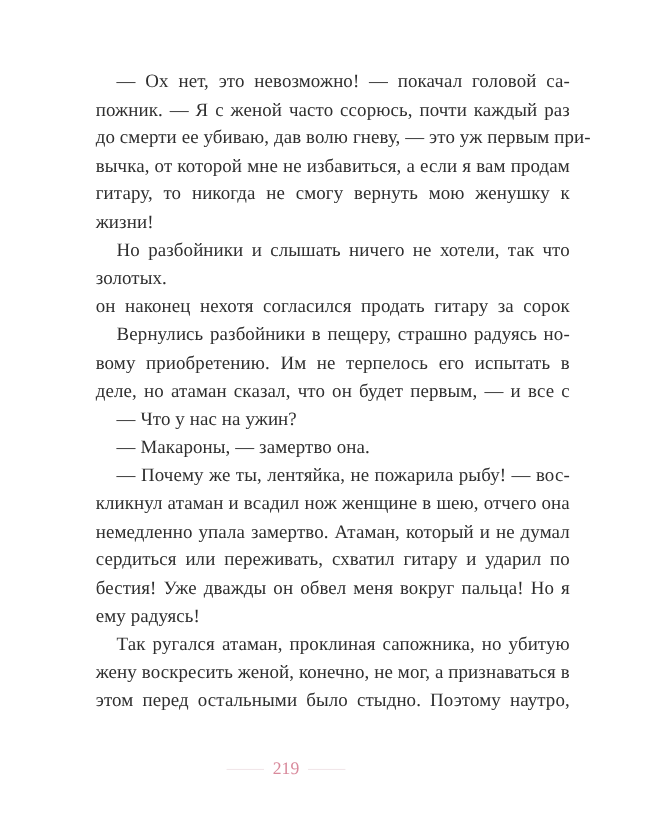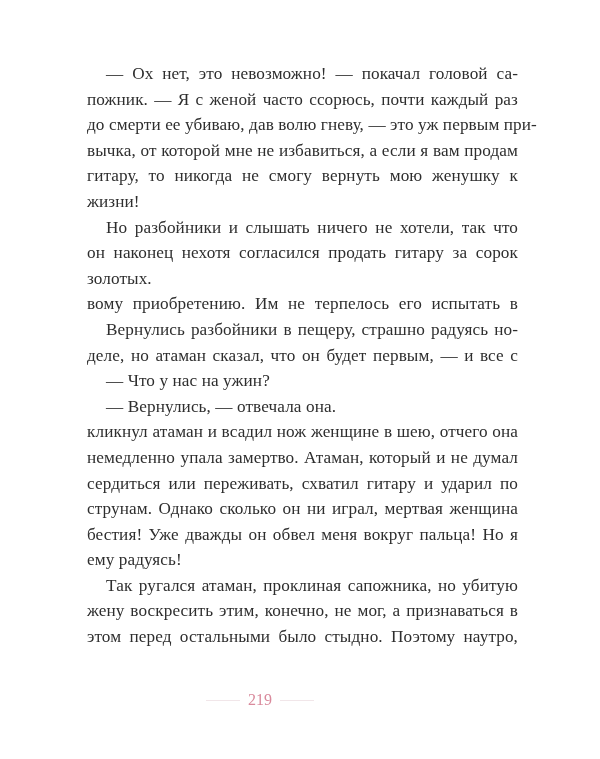--- a/index.html
+++ b/index.html
@@ -61,35 +61,35 @@
 <body>
 
 <div class="page-text">
   <span class="line justify indent">— Ох нет, это невозможно! — покачал головой са-</span>
   <span class="line justify">пожник. — Я с женой часто ссорюсь, почти каждый раз</span>
   <span class="line justify">до смерти ее убиваю, дав волю гневу, — это уж первым при-</span>
   <span class="line justify">вычка, от которой мне не избавиться, а если я вам продам</span>
   <span class="line justify">гитару, то никогда не смогу вернуть мою женушку к</span>
   <span class="line">жизни!</span>
   <span class="line justify indent">Но разбойники и слышать ничего не хотели, так что</span>
+  <span class="line">золотых.</span>
   <span class="line justify">он наконец нехотя согласился продать гитару за сорок</span>
-  <span class="line">золотых.</span>
+  <span class="line justify indent">Вернулись разбойники в пещеру, страшно радуясь но-</span>
   <span class="line justify">вому приобретению. Им не терпелось его испытать в</span>
-  <span class="line justify indent">Вернулись разбойники в пещеру, страшно радуясь но-</span>
   <span class="line justify">деле, но атаман сказал, что он будет первым, — и все с</span>
   <span class="line indent">— Что у нас на ужин?</span>
-  <span class="line indent">— Вернулись, — отвечала она.</span>
+  <span class="line indent">— Макароны, — замертво она.</span>
+  <span class="line justify indent">— Почему же ты, лентяйка, не пожарила рыбу! — вос-</span>
   <span class="line justify">кликнул атаман и всадил нож женщине в шею, отчего она</span>
   <span class="line justify">немедленно упала замертво. Атаман, который и не думал</span>
   <span class="line justify">сердиться или переживать, схватил гитару и ударил по</span>
-  <span class="line justify">струнам. Однако сколько он ни играл, мертвая женщина</span>
   <span class="line justify">бестия! Уже дважды он обвел меня вокруг пальца! Но я</span>
   <span class="line">ему радуясь!</span>
   <span class="line justify indent">Так ругался атаман, проклиная сапожника, но убитую</span>
-  <span class="line justify">жену воскресить этим, конечно, не мог, а признаваться в</span>
+  <span class="line justify">жену воскресить женой, конечно, не мог, а признаваться в</span>
   <span class="line justify">этом перед остальными было стыдно. Поэтому наутро,</span>
 </div>
 
 <div class="footer">
   <span class="orn"></span>
   <span class="num">219</span>
   <span class="orn"></span>
 </div>
 
 </body></html>

